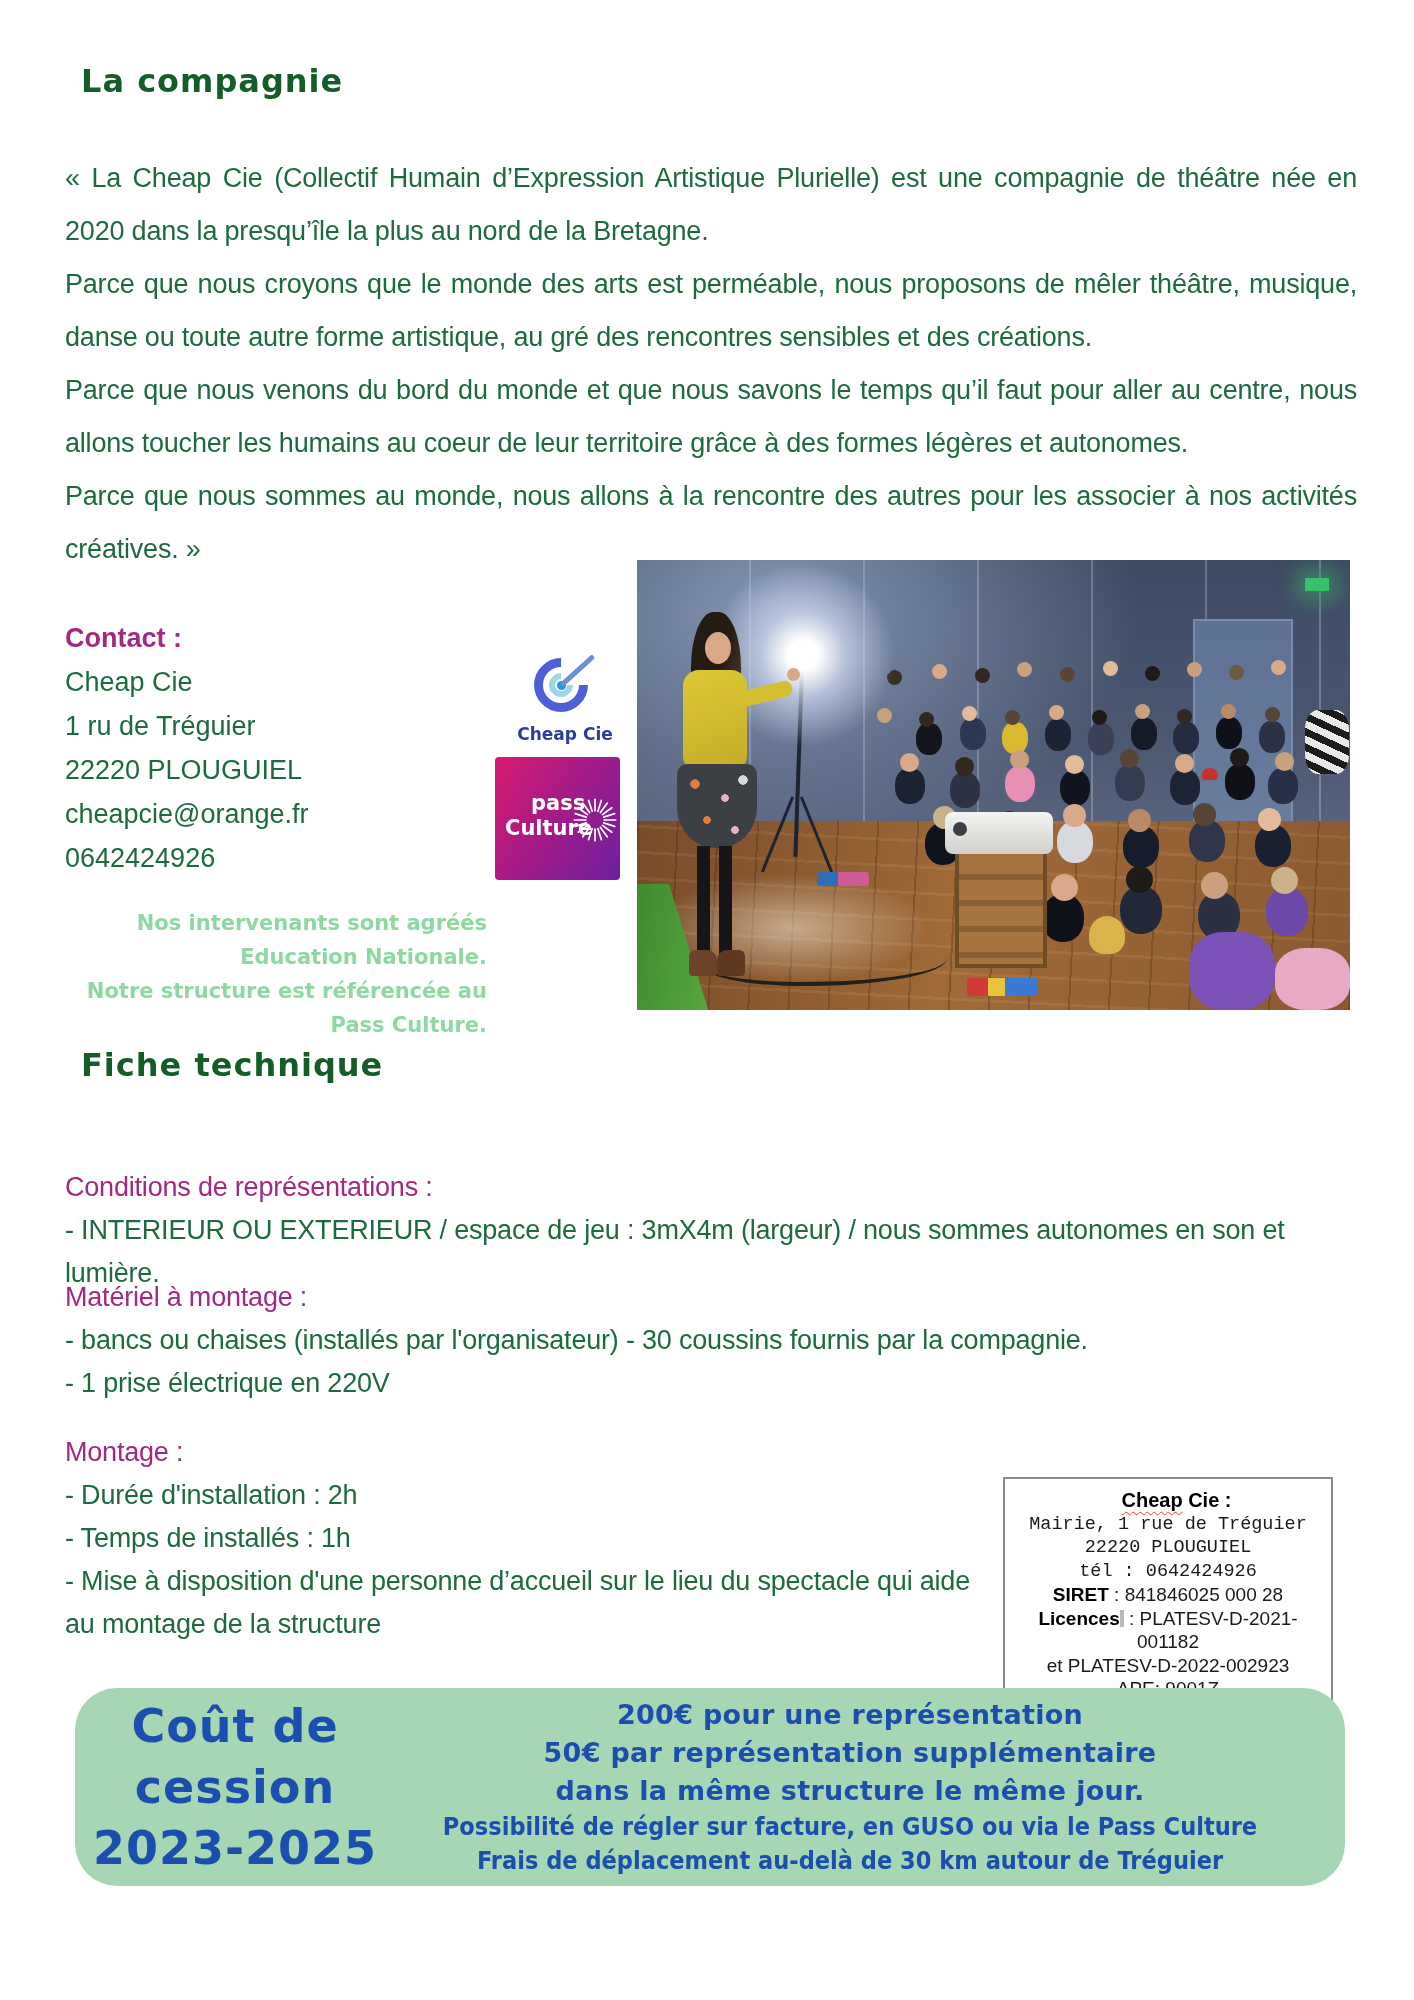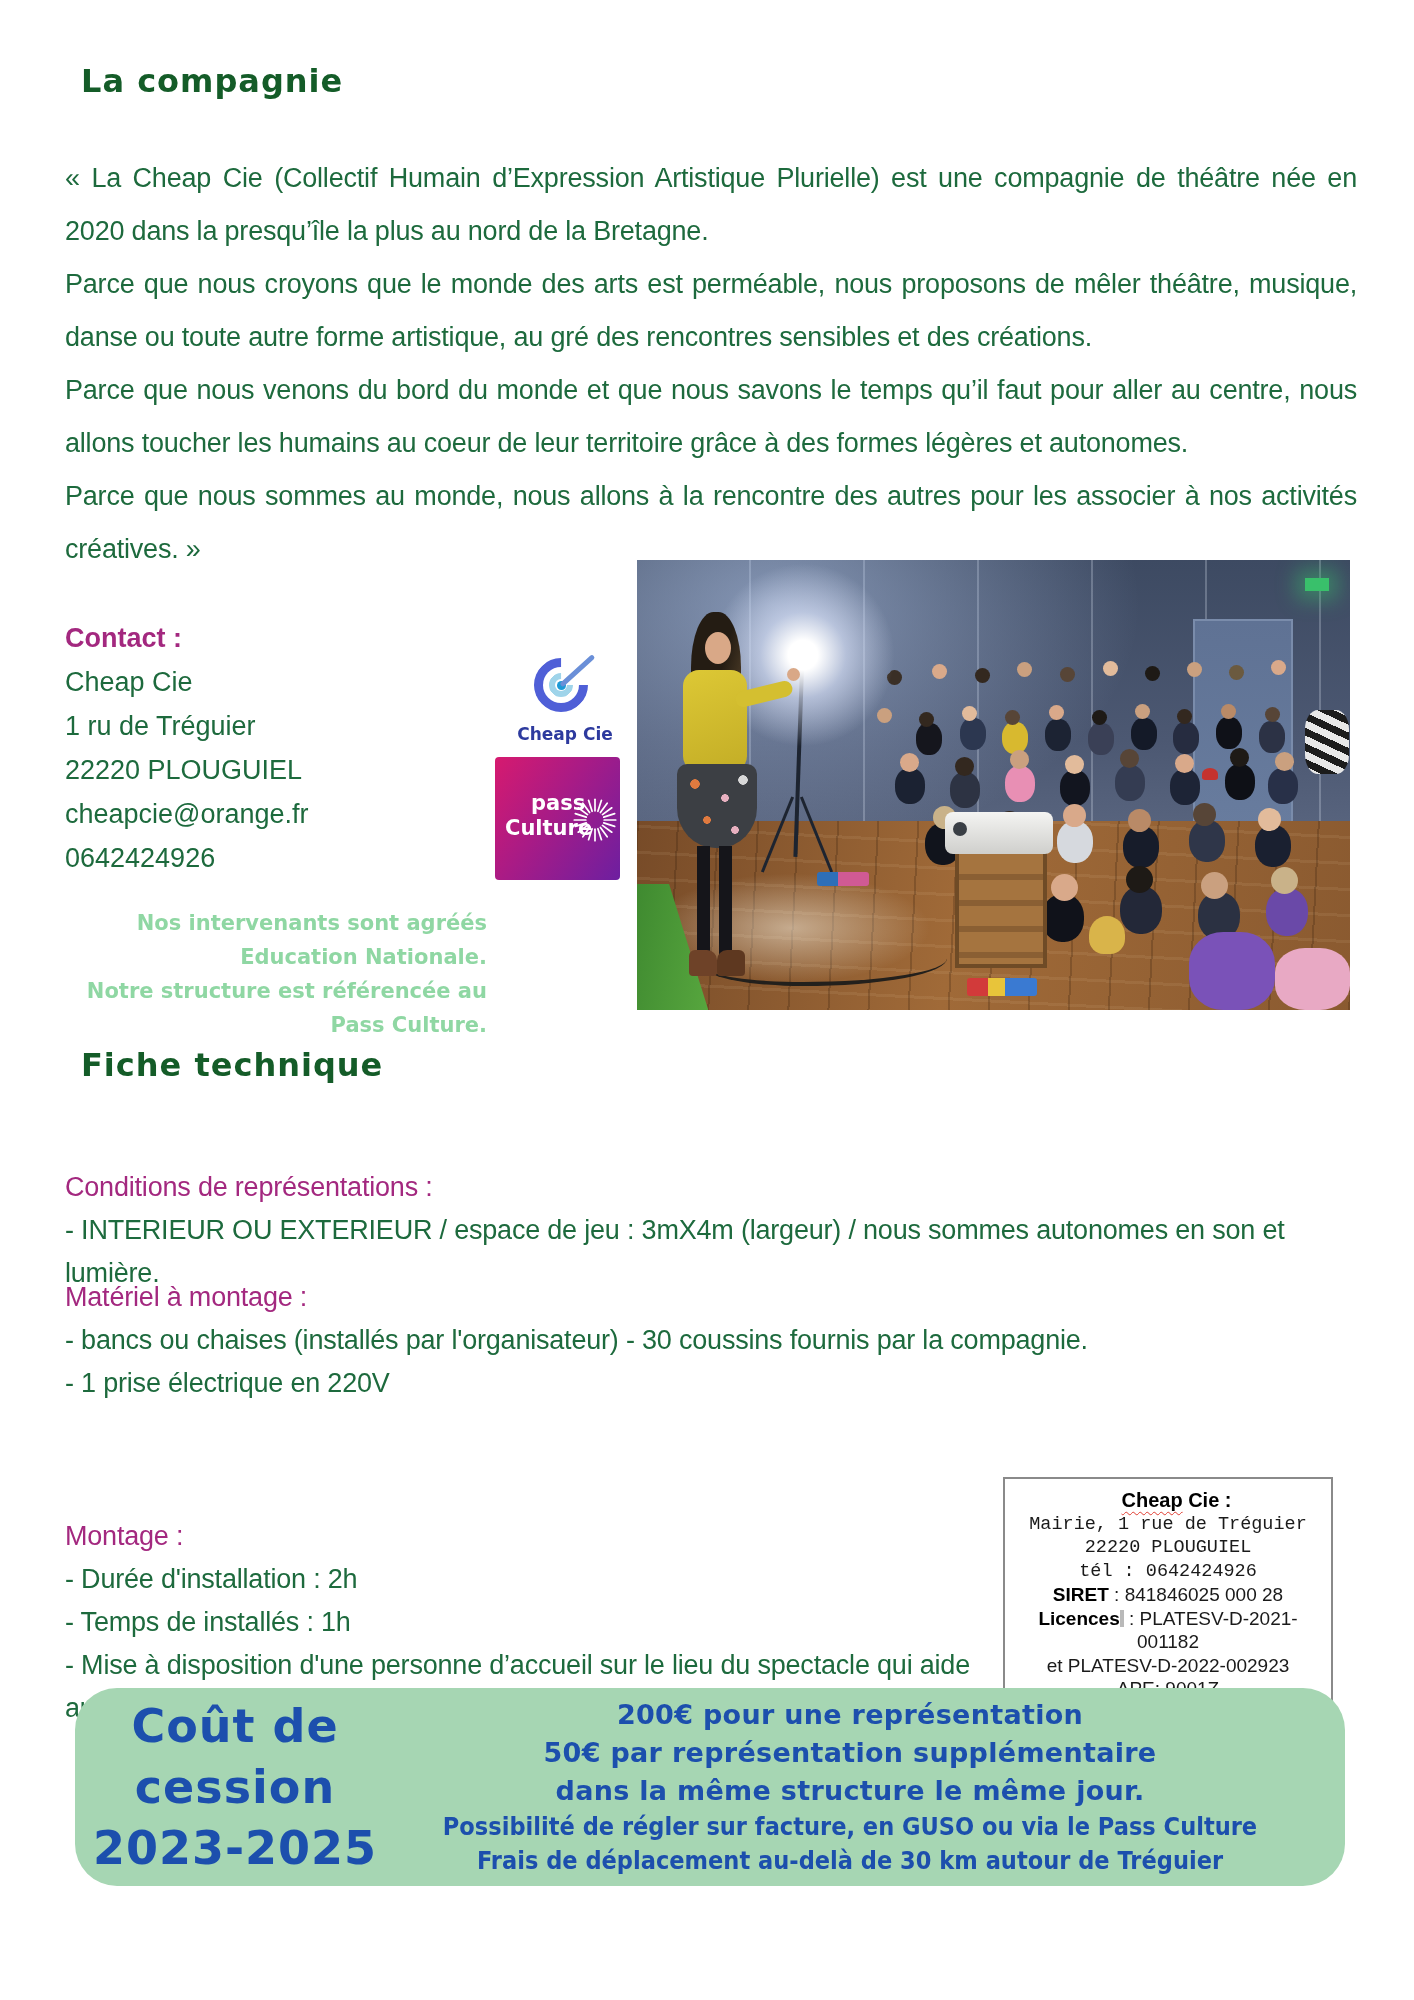--- a/index.html
+++ b/index.html
@@ -135,21 +135,21 @@
   .books2 { position:absolute; left:180px; top:312px; width:52px; height:14px; border-radius:3px;
     background:linear-gradient(90deg,#2e6fb8 0 40%,#d05a94 40% 100%); }
   .cable { position:absolute; left:70px; top:380px; width:240px; height:46px; border-bottom:4px solid #23201c;
     border-radius:0 0 60% 40%; }
 
   
   .fiche-section { position:absolute; left:65px; width:1292px; font-size:27px; line-height:43px;
     letter-spacing:-0.2px; color:#1d6a3d; }
   #sec-conditions { top:1166px; }
   #sec-materiel { top:1276px; }
-  #sec-montage { top:1515px; }
+  #sec-montage { top:1431px; }
   .fiche-heading { color:#a3287f; }
   .wrap-item { width:905px; text-align:justify; }
 
   
   .card { position:absolute; left:1003px; top:1477px; width:330px; border:2px solid #8a8a8a; background:#fff;
     padding:10px 6px 9px 6px; text-align:center; color:#1a1a1a; font-size:19px; line-height:23.5px; }
   .card .mono { font-family:"Liberation Mono", monospace; font-size:18.5px; letter-spacing:0; }
   .card .b { font-weight:bold; color:#000; }
   .card-title { font-weight:bold; font-size:20px; color:#000; }
   .squiggle { text-decoration-line:underline; text-decoration-style:wavy; text-decoration-color:#e03c31;

